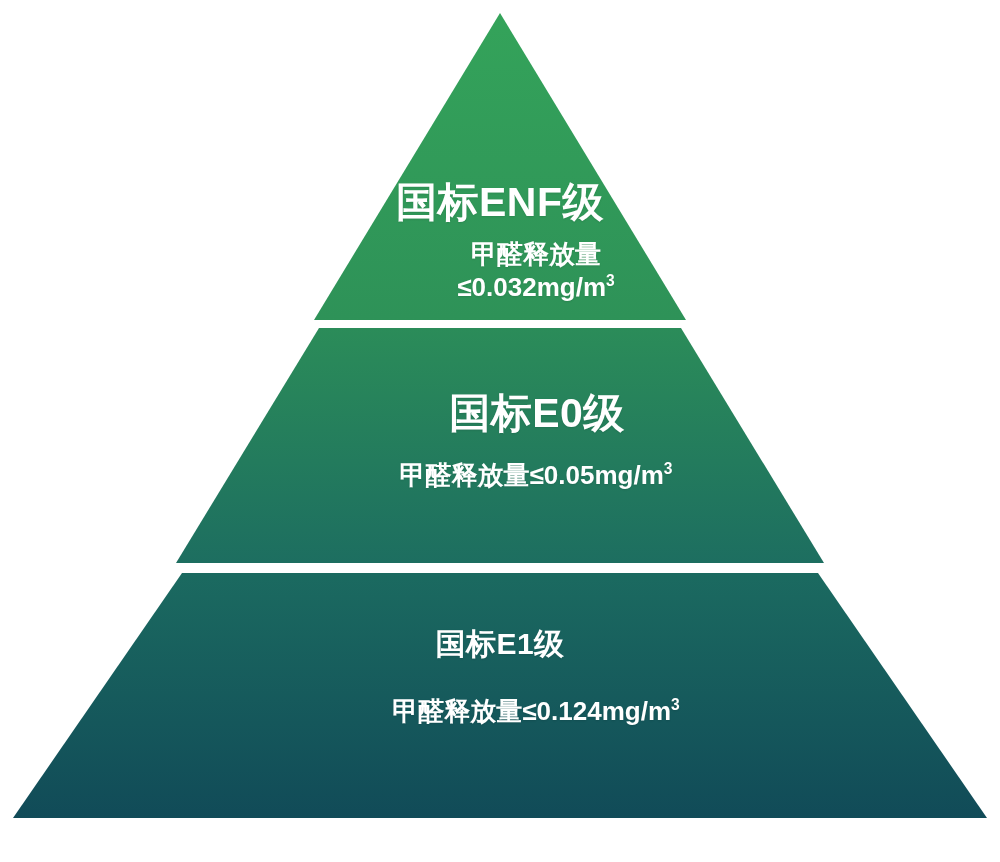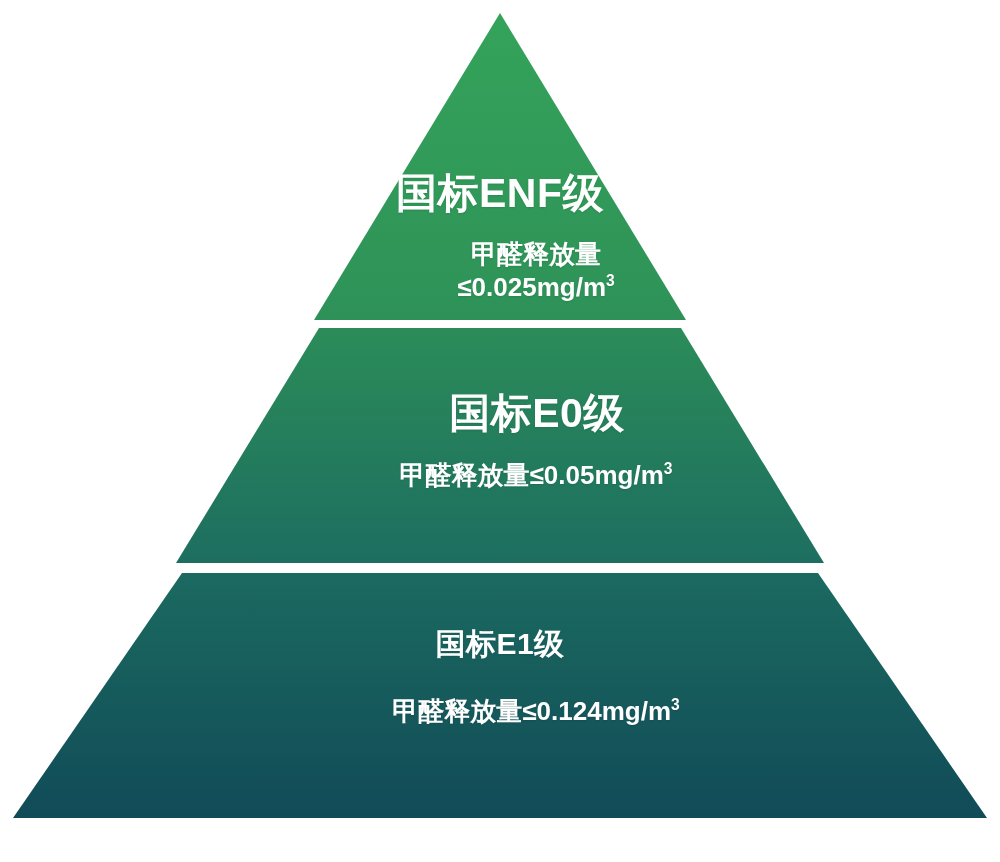--- a/index.html
+++ b/index.html
@@ -48,21 +48,21 @@
 
   .tier-sub {
     font-weight: 700;
     line-height: 1.28;
     text-shadow: 0 1px 2px rgba(0,0,0,0.10);
     padding-left: 36px;
   }
 
   
   #tier-enf-title {
-    top: 172px;
+    top: 181px;
     font-size: 41px;
   }
   #tier-enf-sub {
     top: 238px;
     font-size: 26px;
   }
   #tier-enf-sub .sub-line {
     display: block;
   }
 
@@ -118,21 +118,21 @@
 
     <polygon points="319,328 681,328 824,563 176,563" fill="url(#grad-tier-e0)"></polygon>
 
     <polygon points="182,573 818,573 987,818 13,818" fill="url(#grad-tier-e1)"></polygon>
   </svg>
 
   <div class="tier-text tier-title" id="tier-enf-title">国标ENF级</div>
 
   <div class="tier-text tier-sub" id="tier-enf-sub">
     <span class="sub-line">甲醛释放量</span>
-    <span class="sub-line"><span>≤</span><span>0.025</span><span>mg/m</span><sup class="unit-exp">3</sup></span>
+    <span class="sub-line"><span>≤</span><span>0.032</span><span>mg/m</span><sup class="unit-exp">3</sup></span>
   </div>
 
   <div class="tier-text tier-title" id="tier-e0-title">国标E0级</div>
 
   <div class="tier-text tier-sub" id="tier-e0-sub">
     <span>甲醛释放量</span><span>≤</span><span>0.05</span><span>mg/m</span><sup class="unit-exp">3</sup>
   </div>
 
   <div class="tier-text tier-title" id="tier-e1-title">国标E1级</div>
 

